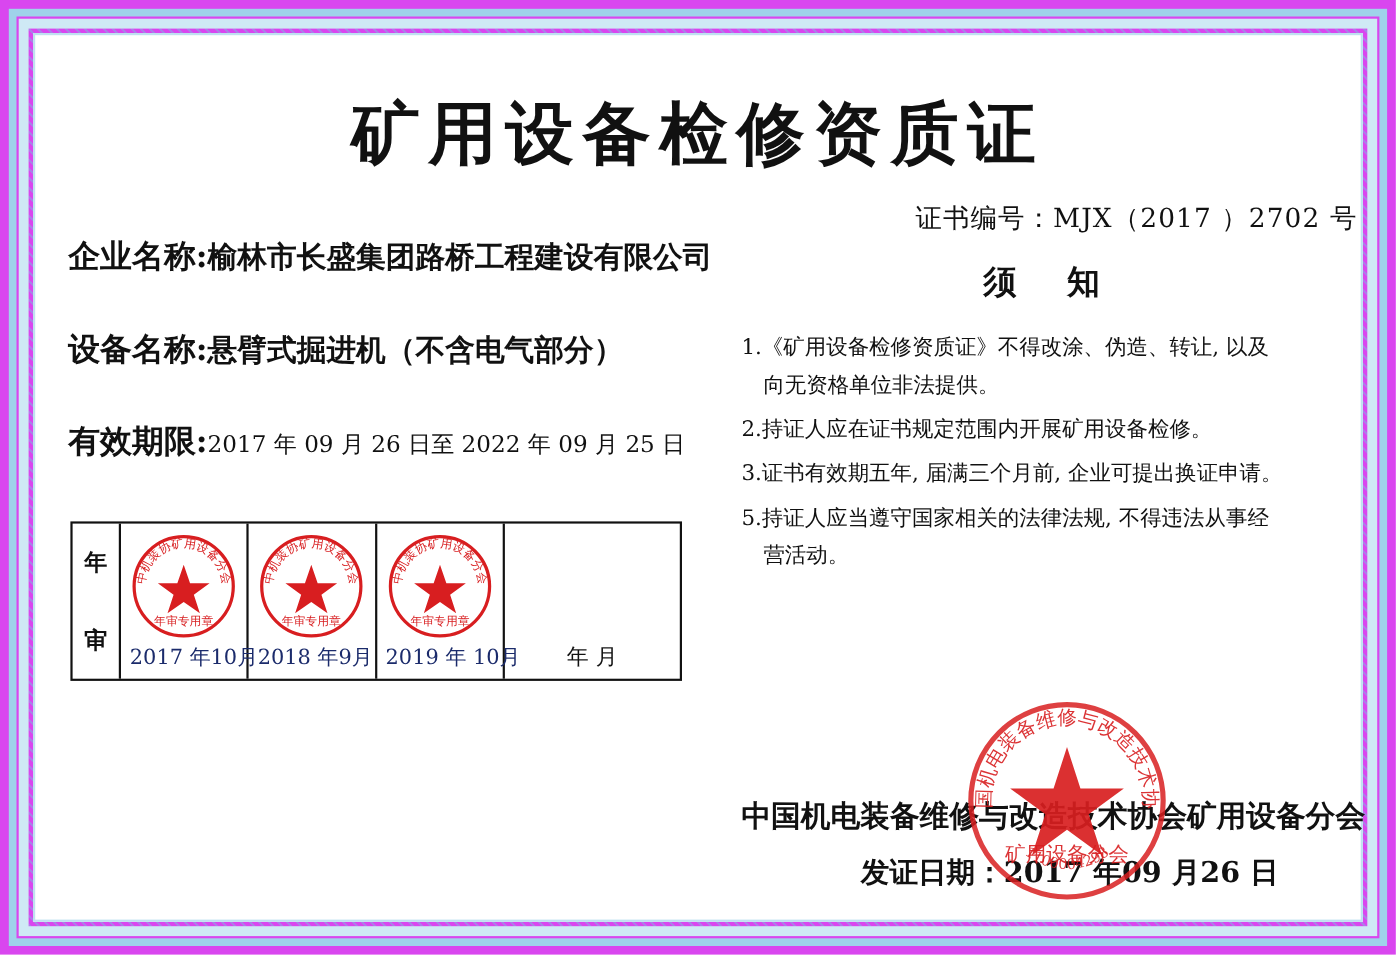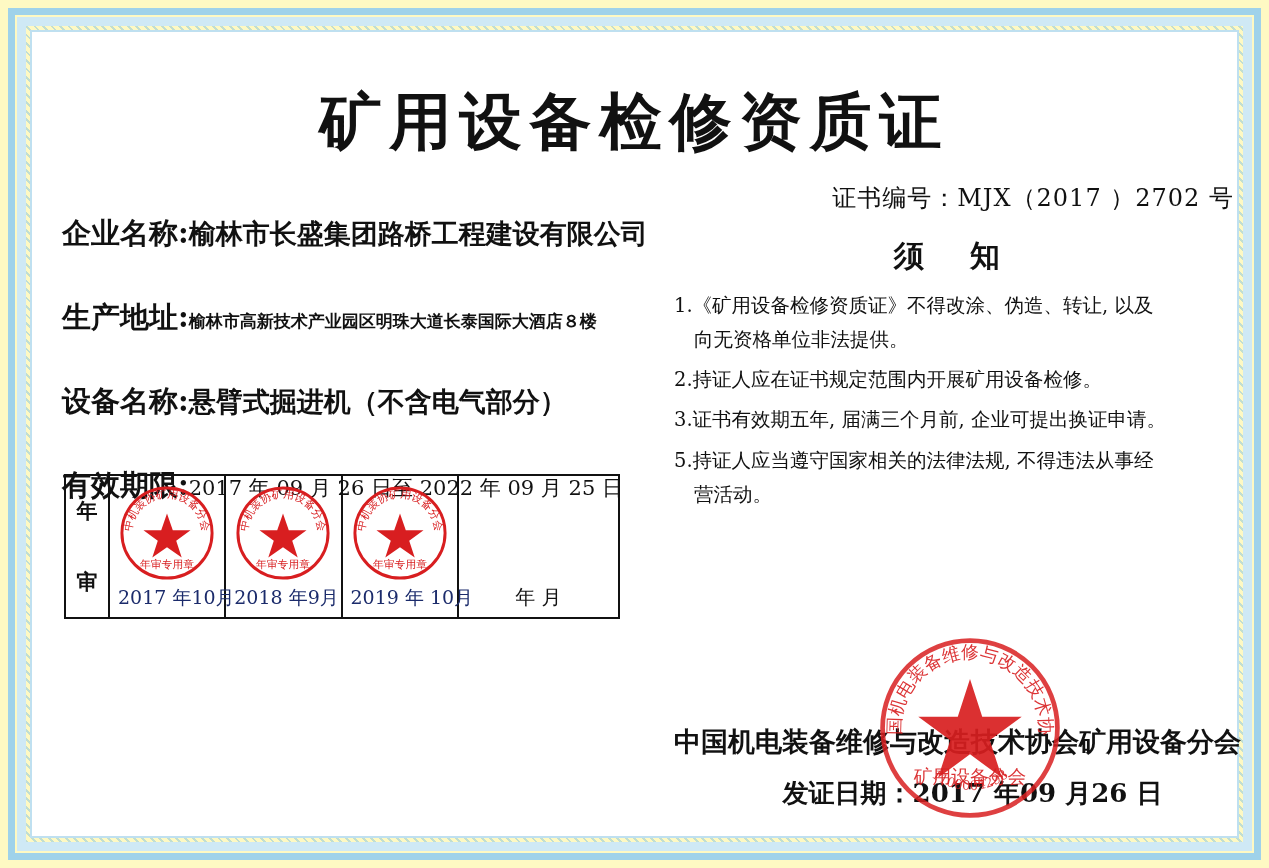--- a/index.html
+++ b/index.html
@@ -10,21 +10,21 @@
   body {
     width: 1269px;
     height: 868px;
     font-family: "DejaVu Sans", sans-serif;
     overflow: hidden;
   }
   .certificate {
     position: relative;
     width: 1269px;
     height: 868px;
-    background: #fef9c3;
+    background: #d946ef;
     box-sizing: border-box;
   }
   
   .border-outer {
     position: absolute;
     left: 8px;
     top: 8px;
     right: 8px;
     bottom: 8px;
     border: 7px solid #9fd2ea;
@@ -187,21 +187,21 @@
   .notice-title {
     margin-top: 22px;
     text-align: center;
     font-family: Liberation Mono, monospace;
     font-size: 30px;
     font-weight: bold;
     letter-spacing: 14px;
     color: #111;
   }
   .notice-list {
-    margin-top: 12px;
+    margin-top: 22px;
   }
   .notice-item {
     font-family: "DejaVu Serif", serif;
     font-size: 19.5px;
     line-height: 1.75;
     color: #111;
     margin-bottom: 6px;
     text-indent: 0;
     padding-left: 0;
   }
@@ -254,23 +254,20 @@
   <div class="content">
 
     <div class="title">矿用设备检修资质证</div>
 
     <div class="left-col">
 
       <div class="field">
         <span class="field-label">企业名称:</span><span class="field-value">榆林市长盛集团路桥工程建设有限公司</span>
       </div>
 
-      <div class="field">
-        <span class="field-label">生产地址:</span><span class="field-value small">榆林市高新技术产业园区明珠大道长泰国际大酒店８楼</span>
-      </div>
 
       <div class="field">
         <span class="field-label">设备名称:</span><span class="field-value">悬臂式掘进机（不含电气部分）</span>
       </div>
 
       <div class="field">
         <span class="field-label">有效期限:</span><span class="field-value normal">2017 年 09 月 26 日至 2022 年 09 月 25 日</span>
       </div>
     </div>
 

